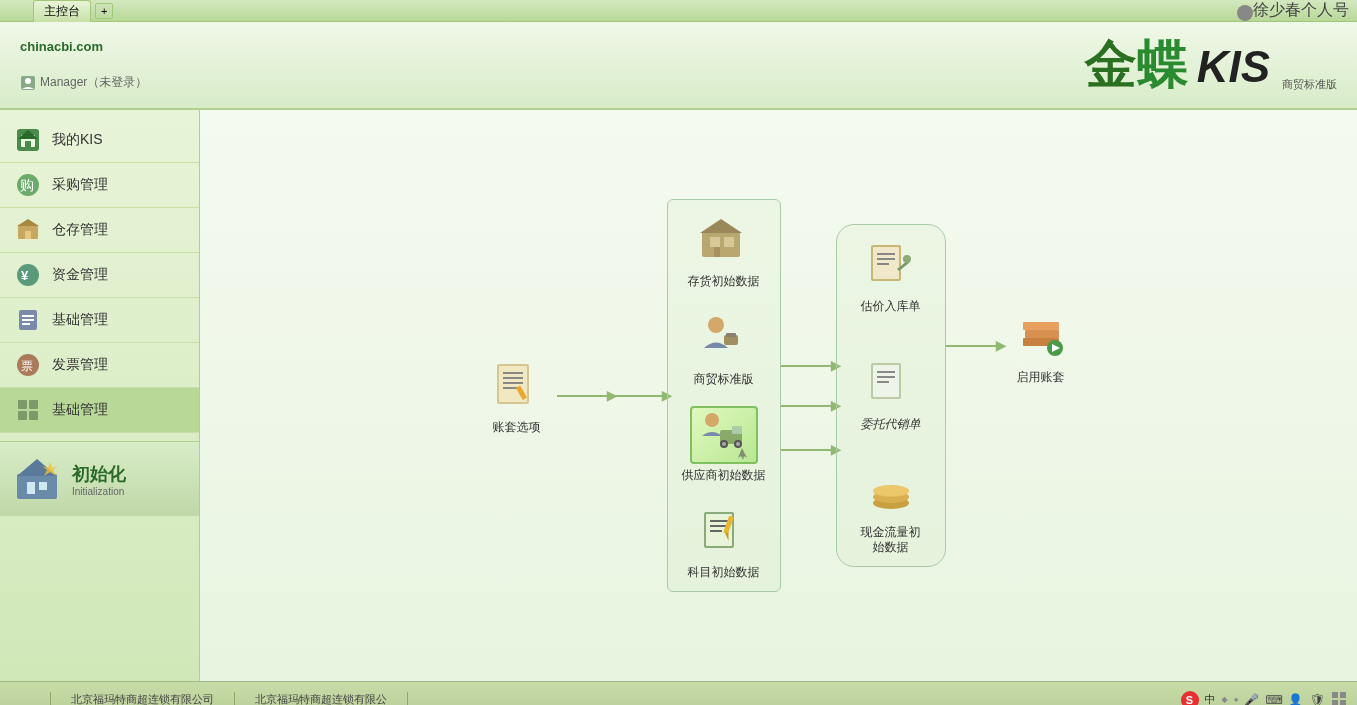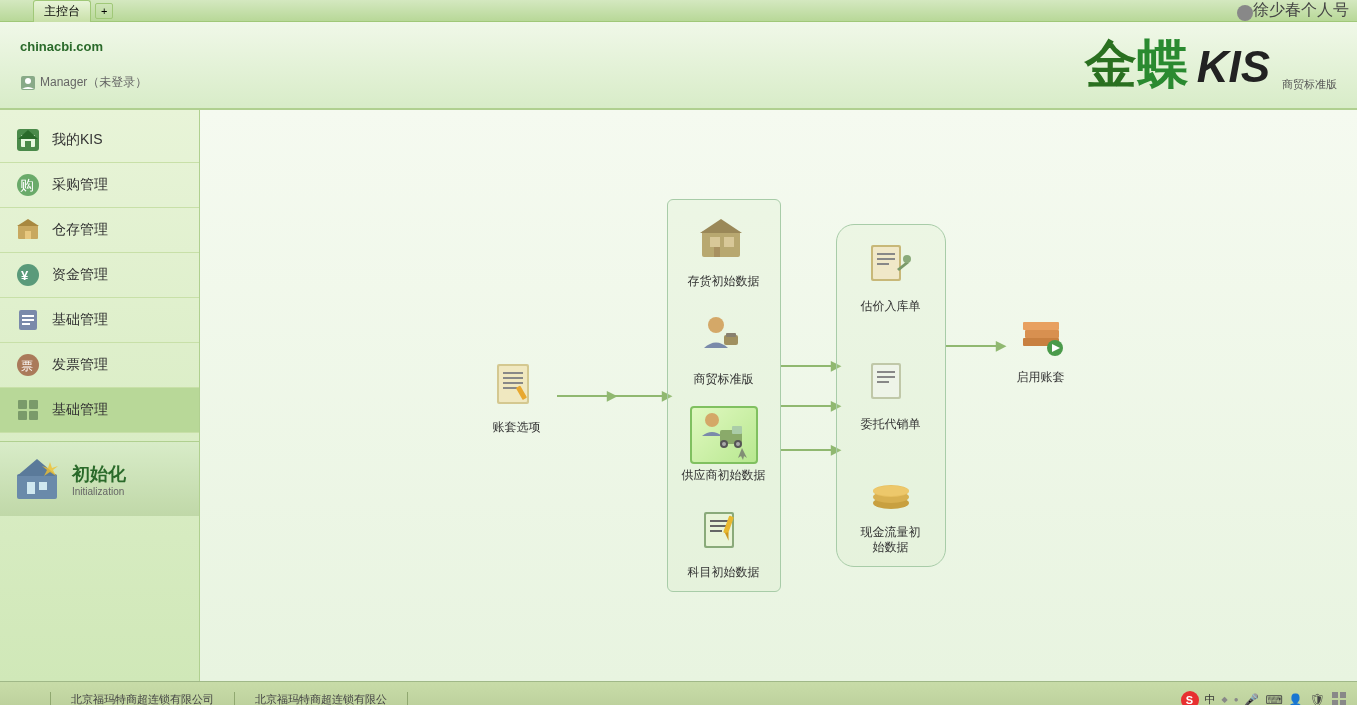--- a/index.html
+++ b/index.html
@@ -457,21 +457,21 @@
               <rect x="12" y="12" width="18" height="2" fill="#888"></rect>
               <rect x="12" y="17" width="18" height="2" fill="#888"></rect>
               <rect x="12" y="22" width="12" height="2" fill="#888"></rect>
               <polygon points="32,28 42,20 44,22 34,30" fill="#7a9a6a"></polygon>
               <circle cx="42" cy="18" r="4" fill="#8aaa7a"></circle>
             </svg>
           </div>
           <span class="label">估价入库单</span>
         </div>
 
-        <div class="flow-node" style="margin-top:20px;">
+        <div class="flow-node" style="margin-top:20px;font-style:italic;">
           <div class="icon-box">
             <svg width="52" height="48">
               <rect x="6" y="4" width="30" height="36" rx="2" fill="#c0c8a8"></rect>
               <rect x="8" y="6" width="26" height="32" rx="1" fill="#eef4e8"></rect>
               <rect x="12" y="12" width="18" height="2" fill="#888"></rect>
               <rect x="12" y="17" width="18" height="2" fill="#888"></rect>
               <rect x="12" y="22" width="12" height="2" fill="#888"></rect>
             </svg>
           </div>
           <span class="label">委托代销单</span>

